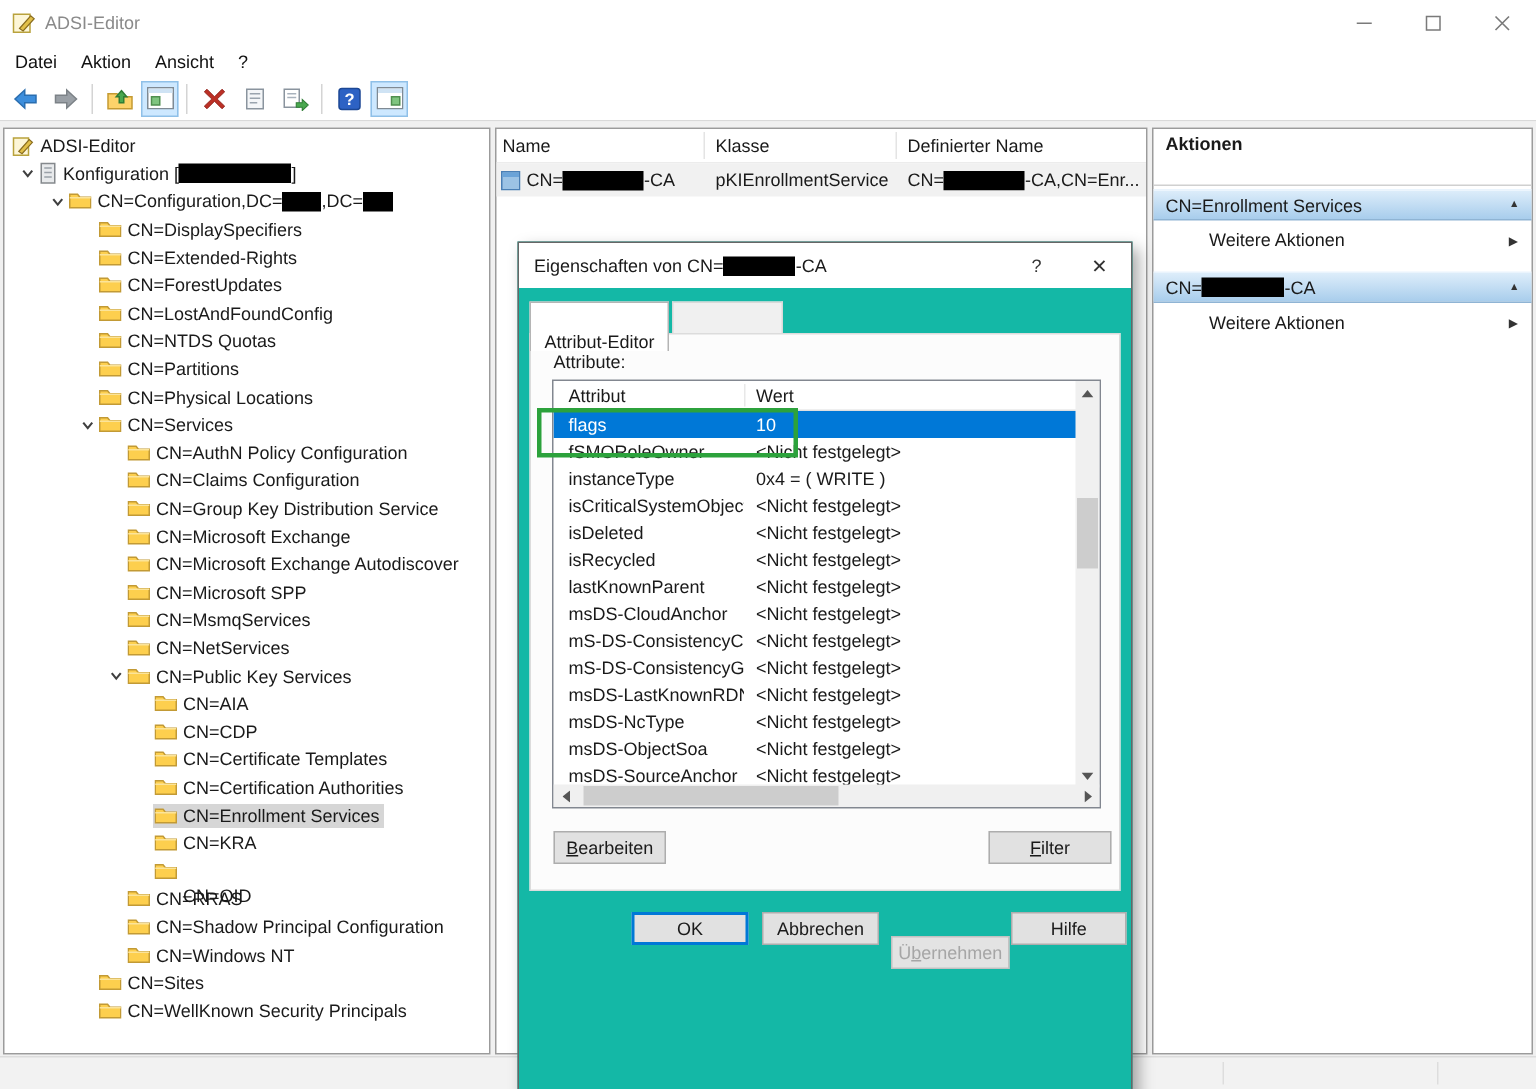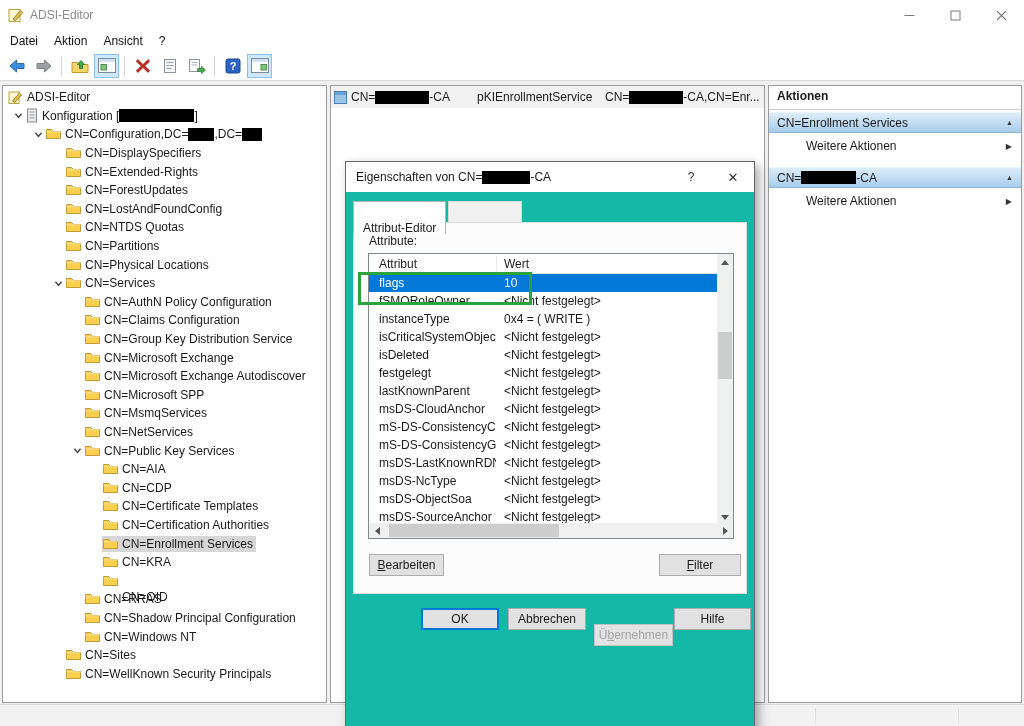--- a/index.html
+++ b/index.html
@@ -52,21 +52,21 @@
   .lp-vsep{position:absolute;top:2px;bottom:2px;width:1px;background:#e4e4e4}
   .lp-vsep.s0{left:138px}.lp-vsep.s1{left:266px}
   .lp-row{height:22px;position:relative;background:#f1f1f1;display:flex;align-items:center}
   .lp-name{position:absolute;left:3px;display:flex;align-items:center;white-space:pre}
   .lp-klasse{position:absolute;left:146px}
   .lp-dn{position:absolute;left:274px;display:flex;align-items:center;white-space:pre;
     max-width:158px;overflow:hidden}
   .lp-row .t-ic{margin-right:4px}
 
   
-  .ap-title{height:24px;line-height:21px;font-weight:bold;padding-left:8px;
+  .ap-title{height:38px;line-height:21px;font-weight:bold;padding-left:8px;
     border-bottom:1px solid #d0d0d0}
   .ap-header{height:21px;margin-top:2px;display:flex;align-items:center;padding:0 8px;
     background:linear-gradient(#ddedfa,#a8cdec);border-top:1px solid #eaf4fd;
     border-bottom:1px solid #8fb4d4;white-space:pre}
   .ap-header .ttl{display:flex;align-items:center;white-space:pre}
   .ap-arrow{margin-left:auto;font-size:7px;color:#333}
   .ap-item{height:26px;display:flex;align-items:center;padding-left:37px;position:relative}
   .ap-item .ap-arrow{position:absolute;right:9px;font-size:8px}
   .ap-sec2{margin-top:8px}
 
@@ -378,20 +378,27 @@
                 <path d="M0.5 3.8 h14" stroke="#fbe49a"></path>
               </svg></span><span class="t-label"><span style="white-space: pre;">CN=Sites</span></span></span></div>
         <div class="tree-item"><span class="t-indent" style="width: 48px;"></span><span class="t-chev"></span><span class="node-body"><span class="t-ic"><svg width="15" height="12">
                 <path d="M0.5 1.5 h5.2 l1.6 2 h7.2 v7 h-14 z" fill="#fdcf4e" stroke="#c29a35"></path>
                 <path d="M0.5 3.8 h14" stroke="#fbe49a"></path>
               </svg></span><span class="t-label"><span style="white-space: pre;">CN=WellKnown Security Principals</span></span></span></div>
       </div>
   </div>
 
   <div class="panel list-panel">
+    <div class="lp-header">
+      <span class="lp-col c0">Name</span>
+      <span class="lp-col c1">Klasse</span>
+      <span class="lp-col c2">Definierter Name</span>
+      <span class="lp-vsep s0"></span>
+      <span class="lp-vsep s1"></span>
+    </div>
     <div class="lp-row">
       <span class="lp-name"><span class="t-ic"><svg width="13" height="13">
               <rect x="0.5" y="0.5" width="12" height="12" fill="#9cc3e5" stroke="#4a7fb5"></rect>
               <rect x="1" y="1" width="11" height="3" fill="#6aa3d8"></rect>
             </svg></span><span style="white-space: pre;">CN=</span><span class="redact" style="width: 54px;"></span><span style="white-space: pre;">-CA</span></span>
       <span class="lp-klasse">pKIEnrollmentService</span>
       <span class="lp-dn"><span style="white-space: pre;">CN=</span><span class="redact" style="width: 54px;"></span><span style="white-space: pre;">-CA,CN=Enr...</span></span>
     </div>
   </div>
 
@@ -451,21 +458,21 @@
         </div>
         <div class="al-row">
           <span class="al-attr">isCriticalSystemObject</span>
           <span class="al-val">&lt;Nicht festgelegt&gt;</span>
         </div>
         <div class="al-row">
           <span class="al-attr">isDeleted</span>
           <span class="al-val">&lt;Nicht festgelegt&gt;</span>
         </div>
         <div class="al-row">
-          <span class="al-attr">festgelegt</span>
+          <span class="al-attr">isRecycled</span>
           <span class="al-val">&lt;Nicht festgelegt&gt;</span>
         </div>
         <div class="al-row">
           <span class="al-attr">lastKnownParent</span>
           <span class="al-val">&lt;Nicht festgelegt&gt;</span>
         </div>
         <div class="al-row">
           <span class="al-attr">msDS-CloudAnchor</span>
           <span class="al-val">&lt;Nicht festgelegt&gt;</span>
         </div>

